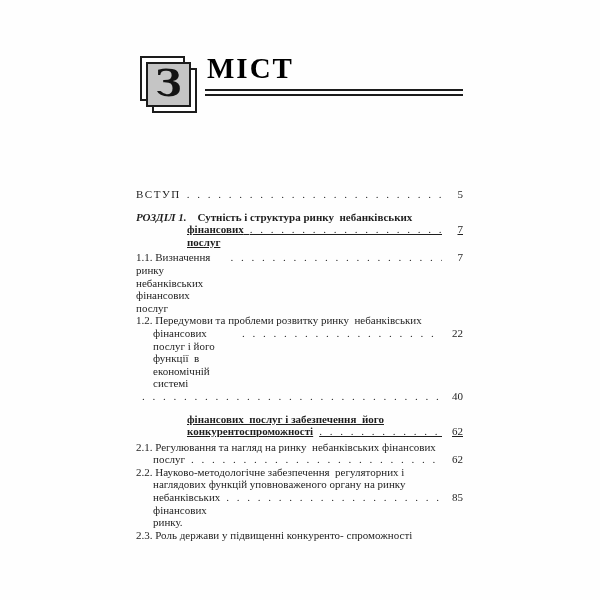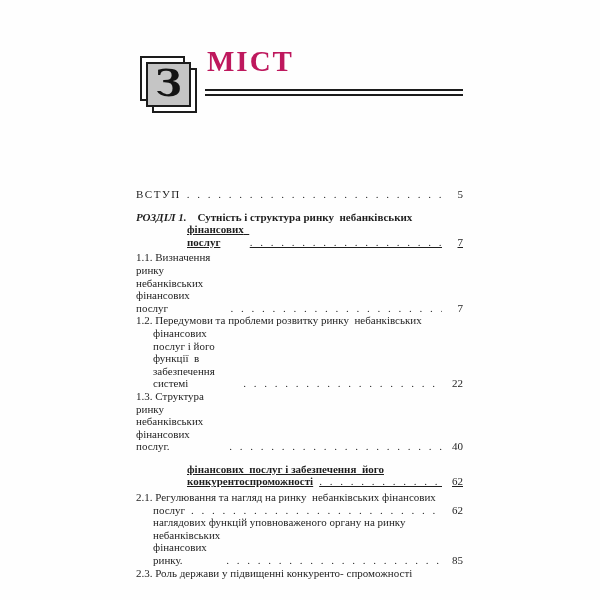--- a/index.html
+++ b/index.html
@@ -24,38 +24,38 @@
   .sq.front {
     left:6px; top:6px; background:#c5c5c5;
     display:flex; align-items:center; justify-content:center;
   }
   .drop-cap {
     font-family:"DejaVu Serif","Liberation Serif",serif;
     font-size:37px; font-weight:bold; line-height:1; margin-top:-3px;
     color:#141414;
   }
   .contents-title {
-    position:absolute; left:207px; top:47px;
+    position:absolute; left:207px; top:54px;
     font-size:29px; font-weight:bold; letter-spacing:2px;
-    line-height:1; color:#be185d;
+    line-height:1; color:#000000;
   }
   .double-rule {
     position:absolute; left:205px; right:137px; top:89px;
     height:3px;
     border-top:2px solid #1c1c1c; border-bottom:2px solid #1c1c1c;
   }
 
   
   .toc {
     position:absolute; left:136px; top:188px; width:327px;
     font-size:11px; line-height:12.6px;
   }
   .entry { margin:0; }
   .entry.chapter { margin-top:10px; margin-bottom:3px; }
-  .line { display:flex; align-items:flex-end; }
+  .line { display:flex; align-items:flex-start; }
   .line .txt { white-space:pre-wrap; }
   .entry.chapter .line.cont { padding-left:51px;text-decoration:underline; }
   .entry.item .line.cont { padding-left:17px; }
   .num {
     font-style:italic; font-weight:bold; padding-right:11px;
     white-space:nowrap; flex:0 0 auto;
   }
   .entry.chapter .txt { font-weight:bold; }
   .entry.intro .txt { letter-spacing:1.5px; }
   .dots {
@@ -111,28 +111,27 @@
           <span class="txt">1.1. Визначення ринку небанківських фінансових послуг</span>
           <span class="dots"></span>
           <span class="pagenum">7</span>
         </div>
       </div>
       <div class="entry item">
         <div class="line">
           <span class="txt">1.2. Передумови та проблеми розвитку ринку  небанківських</span>
         </div>
         <div class="line cont">
-          <span class="txt">фінансових послуг і його функції  в забезпечення системі</span>
+          <span class="txt">фінансових послуг і його функції  в економічній системі</span>
           <span class="dots"></span>
           <span class="pagenum">22</span>
         </div>
       </div>
       <div class="entry item">
         <div class="line">
-          <span class="txt">1.3. Структура ринку небанківських фінансових послуг.</span>
           <span class="dots"></span>
           <span class="pagenum">40</span>
         </div>
       </div>
       <div class="entry chapter">
         <div class="line cont">
           <span class="txt">фінансових  послуг і забезпечення  його</span>
         </div>
         <div class="line cont">
           <span class="txt">конкурентоспроможності</span>
@@ -144,20 +143,23 @@
         <div class="line">
           <span class="txt">2.1. Регулювання та нагляд на ринку  небанківських фінансових</span>
         </div>
         <div class="line cont">
           <span class="txt">послуг</span>
           <span class="dots"></span>
           <span class="pagenum">62</span>
         </div>
       </div>
       <div class="entry item">
+        <div class="line">
+          <span class="txt">2.2. Науково-методологічне забезпечення  регуляторних і</span>
+        </div>
         <div class="line cont">
           <span class="txt">наглядових функцій уповноваженого органу на ринку</span>
         </div>
         <div class="line cont">
           <span class="txt">небанківських фінансових ринку.</span>
           <span class="dots"></span>
           <span class="pagenum">85</span>
         </div>
       </div>
       <div class="entry item">

